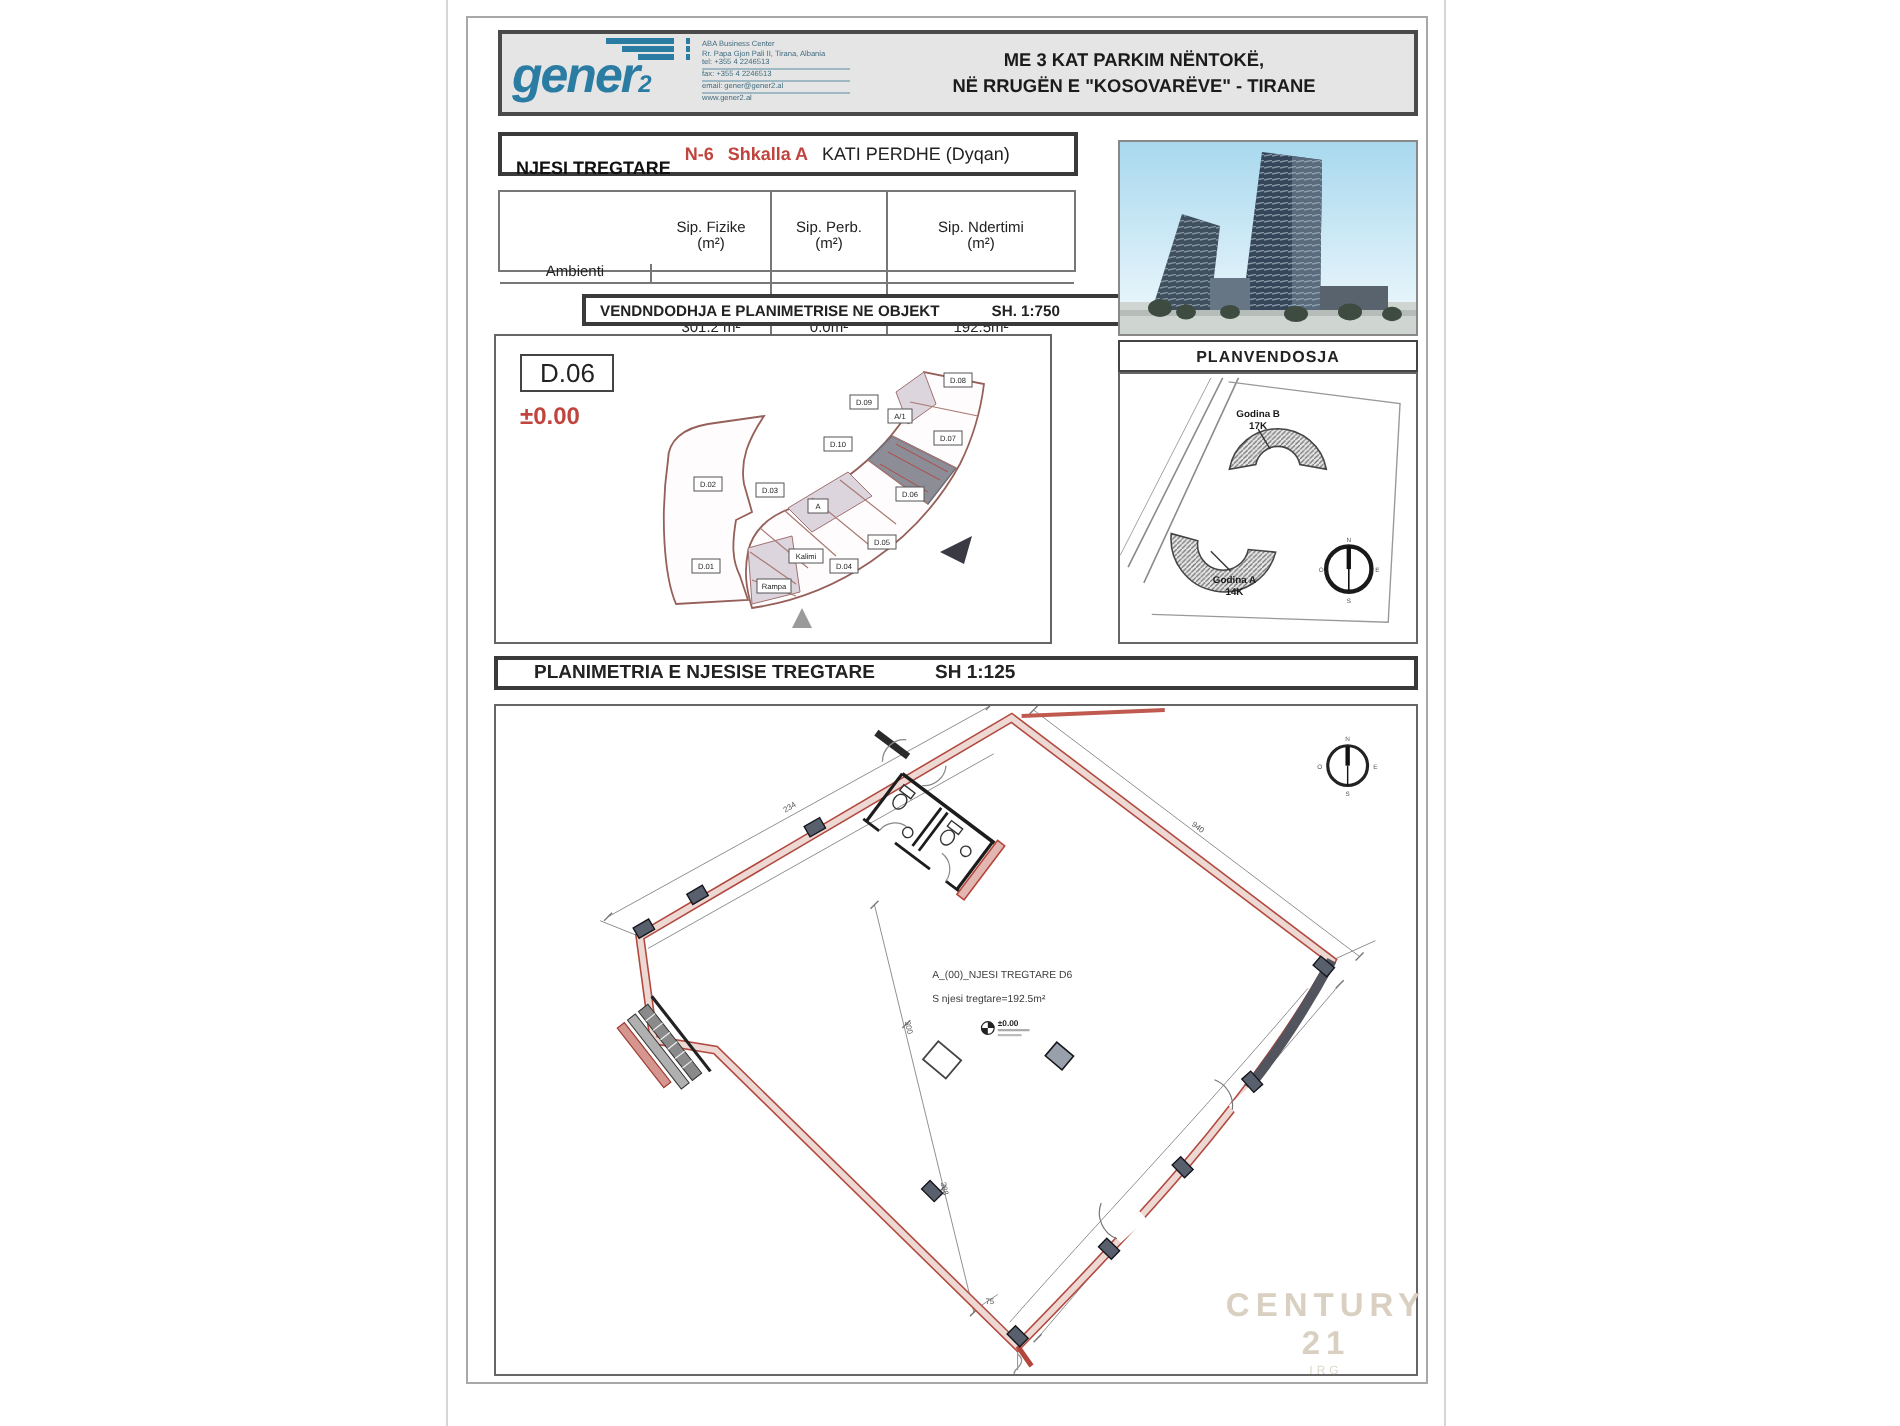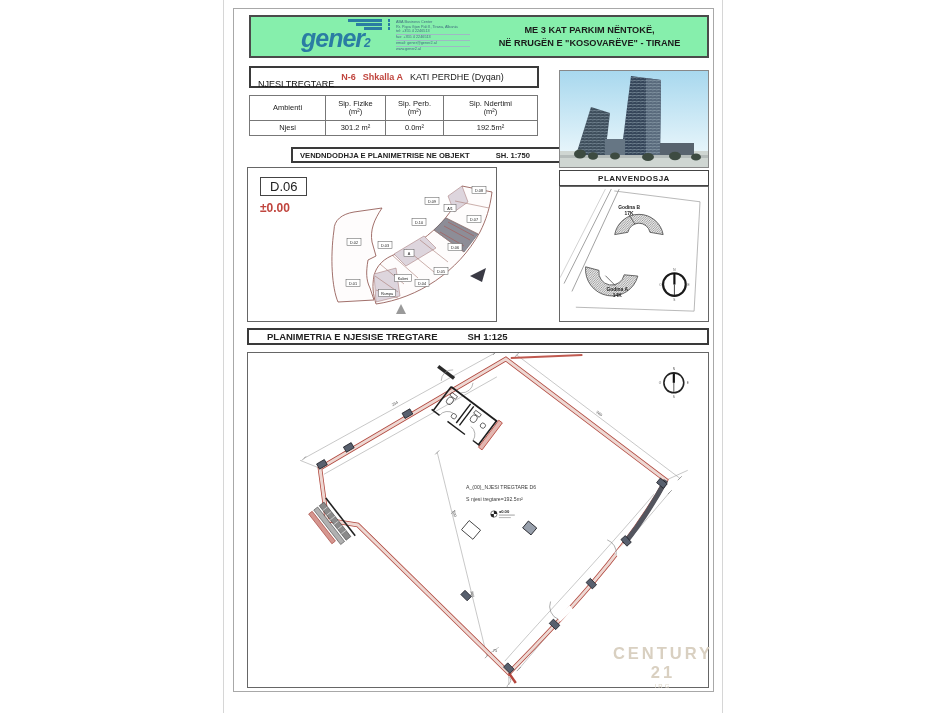--- a/index.html
+++ b/index.html
@@ -5,55 +5,55 @@
   html,body{margin:0;padding:0;background:#fff;}
   *{box-sizing:border-box;}
   .canvas{position:relative;width:950px;height:713px;background:#ffffff;overflow:hidden;
           font-family:"Liberation Sans",sans-serif;color:#222;}
   .sheet{position:absolute;left:223px;top:0;width:500px;height:713px;background:#fff;
          border-left:1px solid #d6d6d6;border-right:1px solid #d6d6d6;}
   .outer-border{position:absolute;left:9px;top:8px;width:481px;height:684px;border:1px solid #a8a8a8;}
 
   
   .header-box{position:absolute;left:25px;top:15px;width:460px;height:43px;border:2px solid #4a4a4a;
-              display:flex;align-items:stretch;background:#86efac;padding-left:45px;}
+              display:flex;align-items:stretch;background:#e5e5e5;}
   .logo-wrap{position:relative;width:96px;flex:0 0 96px;}
   .logo-word{position:absolute;left:5px;top:9px;font-size:25px;font-weight:bold;font-style:italic;
              color:#2a7ca3;letter-spacing:-1px;line-height:25px;}
   .logo-sub{font-size:12px;font-style:italic;}
   .logo-bars{position:absolute;left:40px;top:2px;width:46px;}
   .logo-bars .b{background:#2a7ca3;height:2.5px;margin-bottom:1.5px;margin-left:auto;}
   .b1{width:34px;} .b2{width:26px;} .b3{width:18px;}
   .logo-dots{position:absolute;right:-8px;top:0;display:flex;flex-direction:column;gap:1.5px;}
   .logo-dots i{display:block;width:2.5px;height:2.5px;background:#2a7ca3;}
   .contact{flex:0 0 80px;padding:3px 2px 2px 4px;font-size:3.8px;line-height:4.7px;color:#3f6b7e;overflow:hidden;}
   .contact .c{white-space:nowrap;}
   .contact .rule{border-bottom:0.5px solid #9fb9c4;}
   .titleblock{flex:1;display:flex;flex-direction:column;justify-content:center;align-items:center;
               font-weight:bold;font-size:9.2px;line-height:12.5px;color:#1b1b1b;text-align:center;}
 
   
   .unit-bar{position:absolute;left:25px;top:66px;width:290px;height:22px;border:2px solid #3a3a3a;
             display:flex;align-items:center;padding-left:7px;font-size:9px;background:#fff;}
-  .unit-bar .bold{font-weight:normal;color:#111;margin-top:14px;}
+  .unit-bar .bold{font-weight:bold;color:#111;margin-top:14px;}
   .unit-bar .red{font-weight:bold;color:#c0453e;}
   .unit-bar span{margin-right:7px;white-space:nowrap;}
   .tbl{position:absolute;left:25px;top:95px;width:289px;height:41px;border:1px solid #777;
        display:flex;flex-direction:column;background:#fff;}
   .tbl-head{display:flex;flex:0 0 25px;border-bottom:1px solid #777;}
   .tbl-row{display:flex;flex:1;}
   .cell{display:flex;flex-direction:column;align-items:center;justify-content:center;
         font-size:7.5px;line-height:8.5px;color:#222;border-right:1px solid #777;}
   .cell:last-child{border-right:none;}
-  .c0{flex:0 0 76px;} .c1{flex:0 0 60px;} .c2{flex:0 0 58px;} .c3{flex:1;}
+  .c0{flex:0 0 76px;margin-top:36px;} .c1{flex:0 0 60px;} .c2{flex:0 0 58px;} .c3{flex:1;}
 
   .loc-bar{position:absolute;left:23px;top:147px;width:291px;height:16px;border:2px solid #3a3a3a;
            display:flex;align-items:center;padding-left:7px;font-size:7.6px;font-weight:bold;background:#fff;margin-left:44px;}
   .loc-bar .scale{margin-left:26px;}
-  .key-panel{position:absolute;left:23px;top:167px;width:250px;height:155px;border:1px solid #666;background:#fff;}
+  .key-panel{position:absolute;left:23px;top:167px;width:279px;height:155px;border:1px solid #666;background:#fff;}
   .unit-code-box{position:absolute;left:12px;top:9px;border:1.5px solid #444;padding:1px 9px;
                  font-size:13px;color:#222;background:#fff;}
   .level-label{position:absolute;left:12px;top:33px;font-size:12px;font-weight:bold;color:#c0453e;}
   .key-svg{position:absolute;left:0;top:0;}
 
   
   .render-panel{position:absolute;left:335px;top:70px;width:150px;height:98px;border:1px solid #888;}
   .site-title{position:absolute;left:335px;top:170px;width:150px;height:16px;border:1.5px solid #444;
               display:flex;align-items:center;justify-content:center;font-size:8px;font-weight:bold;
               letter-spacing:0.5px;background:#fff;}

